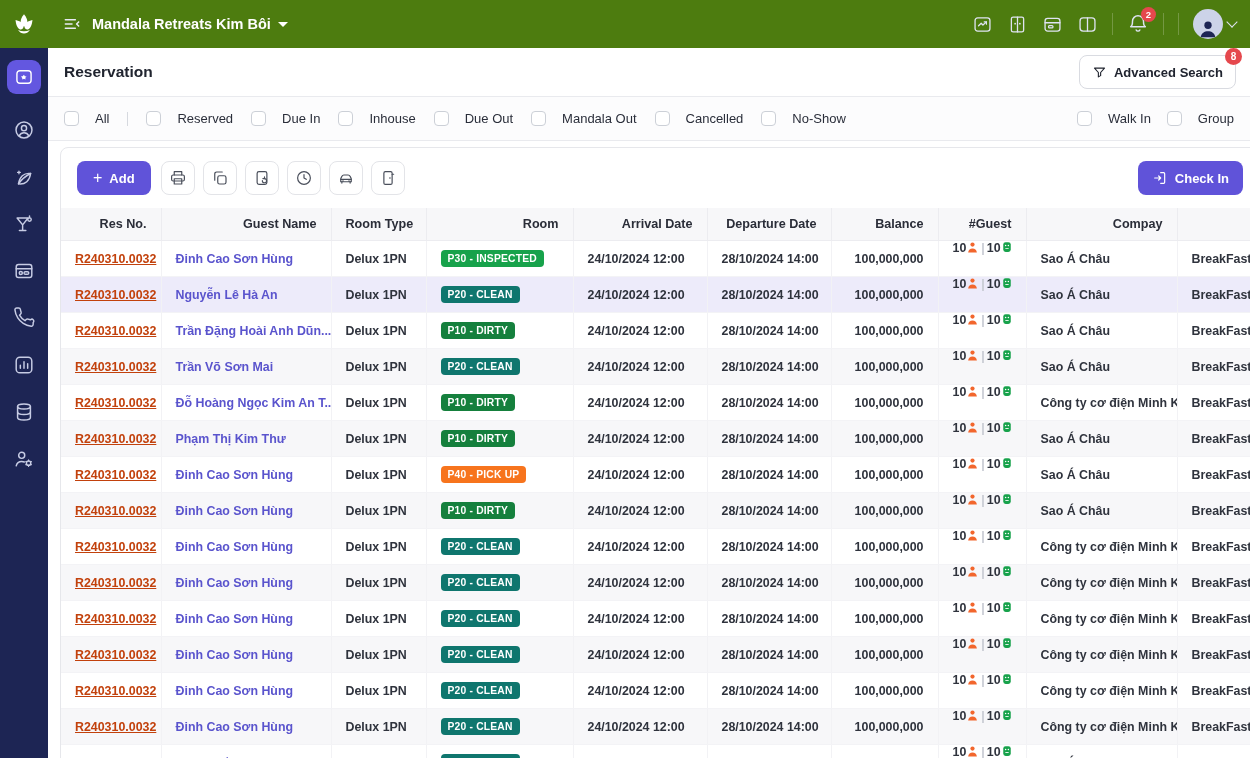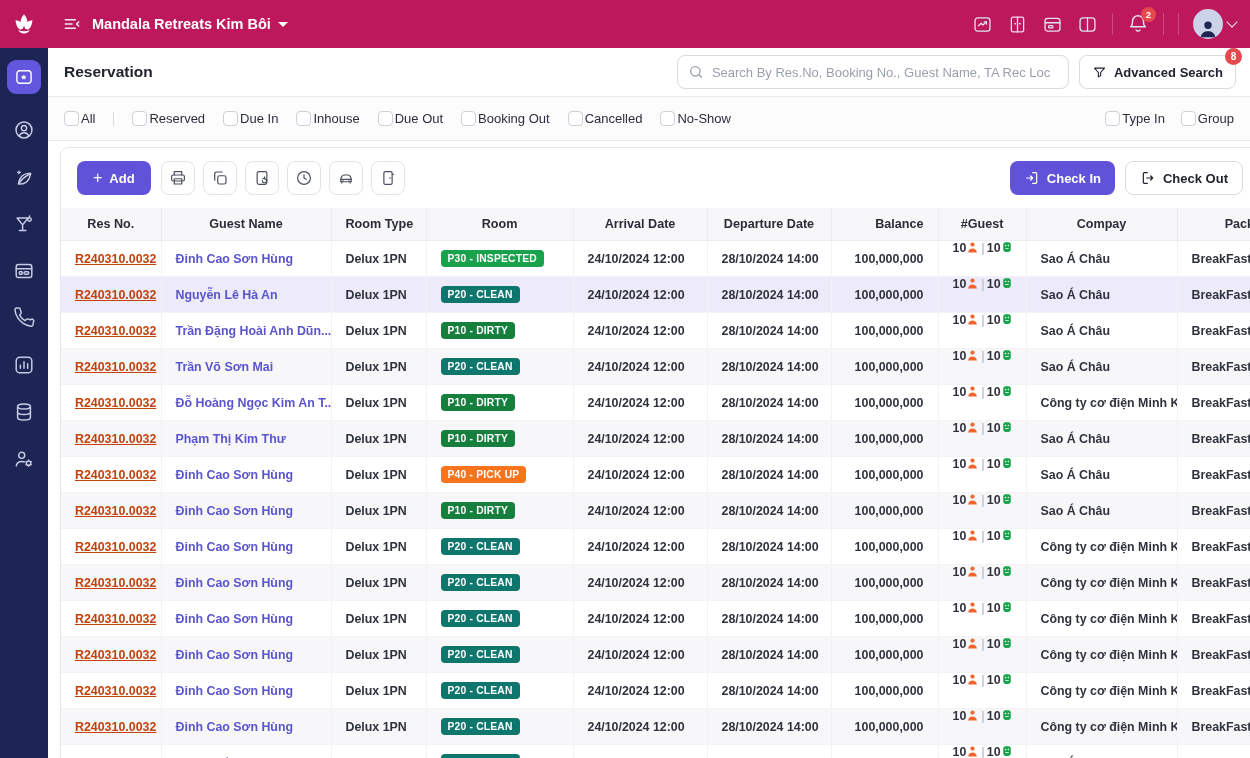--- a/index.html
+++ b/index.html
@@ -1,21 +1,21 @@
 <!DOCTYPE html>
 <html><head>
 <meta charset="utf-8">
 <style>
   * { margin:0; padding:0; box-sizing:border-box; }
   html,body { width:1250px; height:758px; overflow:hidden; background:#fff;
     font-family:"Liberation Sans", sans-serif; }
 
   
   .topbar { position:absolute; left:0; top:0; width:1250px; height:48px;
-    background:#be185d; display:flex; align-items:center; z-index:20; }
+    background:#4d7c0f; display:flex; align-items:center; z-index:20; }
   .logo-box { width:48px; display:flex; justify-content:center; align-items:center; }
   .tb-collapse { margin-left:14px; margin-right:10px; color:#e8eaf4; display:flex; }
   .tb-title { color:#fff; font-size:14.5px; font-weight:700; display:flex; align-items:center; gap:7px; }
   .tb-title .caret { width:0; height:0; border-left:5px solid transparent; border-right:5px solid transparent; border-top:5px solid #fff; }
   .tb-right { margin-left:auto; display:flex; align-items:center; gap:14px; padding-right:14px; }
   .tb-ic { color:#dfe3f2; display:flex; align-items:center; cursor:pointer; }
   .tb-div { width:1px; height:22px; background:rgba(255,255,255,.22); }
   .bell-wrap { position:relative; }
   .n-badge { position:absolute; top:-6px; right:-7px; min-width:15px; height:15px; border-radius:8px;
     background:#e5484d; color:#fff; font-size:9.5px; font-weight:700; display:flex; align-items:center;
@@ -47,21 +47,21 @@
   .search-box input::placeholder { color:#9aa0ab; }
   .adv-btn { position:relative; height:34px; border:1px solid #d9dbe1; border-radius:8px; background:#fff;
     display:flex; align-items:center; gap:7px; padding:0 12px; font-size:13px; font-weight:700; color:#20242f; cursor:pointer; }
   .adv-badge { position:absolute; top:-8px; right:-7px; min-width:17px; height:17px; border-radius:9px;
     background:#e5484d; color:#fff; font-size:10px; font-weight:700; display:flex; align-items:center; justify-content:center; }
 
   .filter-row { height:44px; display:flex; align-items:center; padding:0 16px;
     border-bottom:1px solid #e9eaee; background:#fcfcfd; }
   .f-left { display:flex; align-items:center; gap:18px; }
   .f-right { margin-left:auto; display:flex; align-items:center; gap:16px; }
-  .f-item { display:flex; align-items:center; gap:2px; font-size:13px; color:#2a2e3a; cursor:pointer; }
+  .f-item { display:flex; align-items:center; gap:16px; font-size:13px; color:#2a2e3a; cursor:pointer; }
   .cbox { width:15px; height:15px; border:1.4px solid #ccd0d7; border-radius:4px; background:#fff; }
   .f-div { width:1px; height:14px; background:#d6d9df; }
 
   
   .card { margin:6px 0 0 12px; width:1200px; border:1px solid #e6e7eb; border-radius:8px;
     background:#fff; overflow:hidden; height:calc(100% - 143px + 60px); }
   .toolbar { display:flex; align-items:center; gap:10px; padding:13px 16px; }
   .btn-add { height:34px; border:none; border-radius:8px; background:#6053d9; color:#fff; font-weight:700;
     font-size:13px; display:flex; align-items:center; gap:7px; padding:0 16px; cursor:pointer;
     font-family:"Liberation Sans", sans-serif; }
@@ -71,21 +71,21 @@
     display:flex; align-items:center; justify-content:center; color:#4a4f5b; cursor:pointer; }
   .tb-spacer { flex:1; }
   .btn-checkin { height:34px; border:none; border-radius:8px; background:#6053d9; color:#fff; font-weight:700;
     font-size:13px; display:flex; align-items:center; gap:7px; padding:0 14px; cursor:pointer;
     font-family:"Liberation Sans", sans-serif; }
   .btn-checkout { height:34px; border:1px solid #d9dbe1; border-radius:8px; background:#fff; color:#20242f;
     font-weight:700; font-size:13px; display:flex; align-items:center; gap:7px; padding:0 14px; cursor:pointer;
     font-family:"Liberation Sans", sans-serif; }
 
   table { border-collapse:collapse; table-layout:fixed; width:1262px; }
-  thead th { background:#f7f7f9; font-size:12.6px; font-weight:700; color:#2a2d38; text-align:center;
+  thead th { background:#f7f7f9; font-size:12.6px; font-weight:700; color:#2a2d38; text-align:right;
     padding:9px 14px; border-bottom:1px solid #ececf0; border-right:1px solid #ececf0; white-space:nowrap; }
   thead th:last-child { border-right:none; }
   thead th.right { text-align:right; }
   td { height:35px; padding:0 14px; font-size:12.4px; color:#2f333d; border-right:1px solid #f2f2f5;
     border-bottom:1px solid #f3f3f6; white-space:nowrap; overflow:hidden; font-weight:600; }
   td:last-child { border-right:none; }
   tbody tr:nth-child(even) td { background:#f7f7f9; }
   tbody tr.hl td { background:#edebfa; }
   a.res-link { color:#c2410c; text-decoration:underline; font-weight:600; cursor:pointer; }
   a.guest-link { color:#5a54cd; text-decoration:none; font-weight:700; cursor:pointer; }
@@ -236,27 +236,20 @@
         <path d="M17 12.9v1.2M17 18.9v1.2M20.1 14.7l-1 .6M14.9 17.7l-1 .6M13.9 14.7l1 .6M19.1 17.7l1 .6" stroke-width="1.2"></path>
     </svg>
   </span>
 </nav>
 
 <main class="main">
 
   <div class="page-header">
     <h1 class="page-title">Reservation</h1>
     <div class="ph-spacer"></div>
-    <div class="search-box">
-      <svg width="16" height="16" viewBox="0 0 24 24" fill="none" stroke="#9aa0ab" stroke-width="2" stroke-linecap="round">
-        <circle cx="11" cy="11" r="7"></circle>
-          <path d="m20 20-3.8-3.8"></path>
-      </svg>
-      <input type="text" placeholder="Search By Res.No, Booking No., Guest Name, TA Rec Loc" style="">
-    </div>
     <button class="adv-btn">
       <svg width="15" height="15" viewBox="0 0 24 24" fill="none" stroke="#20242f" stroke-width="1.8" stroke-linejoin="round">
         <path d="M4 5h16l-6.2 7v5l-3.6 2v-7z"></path>
       </svg>
       <span>Advanced Search</span>
       <span class="adv-badge">8</span>
     </button>
   </div>
 
   <div class="filter-row">
@@ -277,35 +270,35 @@
         <span class="f-item">
           <span class="cbox"></span>
           <span>Inhouse</span>
         </span>
         <span class="f-item">
           <span class="cbox"></span>
           <span>Due Out</span>
         </span>
         <span class="f-item">
           <span class="cbox"></span>
-          <span>Booking Out</span>
+          <span>Mandala Out</span>
         </span>
         <span class="f-item">
           <span class="cbox"></span>
           <span>Cancelled</span>
         </span>
         <span class="f-item">
           <span class="cbox"></span>
           <span>No-Show</span>
         </span>
       </div>
     <div class="f-right">
         <span class="f-item">
           <span class="cbox"></span>
-          <span>Type In</span>
+          <span>Walk In</span>
         </span>
         <span class="f-item">
           <span class="cbox"></span>
           <span>Group</span>
         </span>
       </div>
   </div>
 
   <div class="card">
     <div class="toolbar">
@@ -357,27 +350,20 @@
         </button>
       </div>
       <div class="tb-spacer"></div>
       <button class="btn-checkin">
         <svg width="16" height="16" viewBox="0 0 24 24" fill="none" stroke="#fff" stroke-width="1.8" stroke-linecap="round" stroke-linejoin="round">
           <path d="M13 4h4.5A1.5 1.5 0 0 1 19 5.5v13a1.5 1.5 0 0 1-1.5 1.5H13"></path>
             <path d="M4 12h9M10 9l3 3-3 3"></path>
         </svg>
         <span>Check In</span>
       </button>
-      <button class="btn-checkout">
-        <svg width="16" height="16" viewBox="0 0 24 24" fill="none" stroke="#20242f" stroke-width="1.8" stroke-linecap="round" stroke-linejoin="round">
-          <path d="M11 4H6.5A1.5 1.5 0 0 0 5 5.5v13A1.5 1.5 0 0 0 6.5 20H11"></path>
-            <path d="M10 12h9M16 9l3 3-3 3"></path>
-        </svg>
-        <span>Check Out</span>
-      </button>
     </div>
 
     <table>
       <colgroup>
         <col style="width:100px">
           <col style="width:170px">
           <col style="width:95px">
           <col style="width:147px">
         <col style="width:134px">
           <col style="width:124px">

